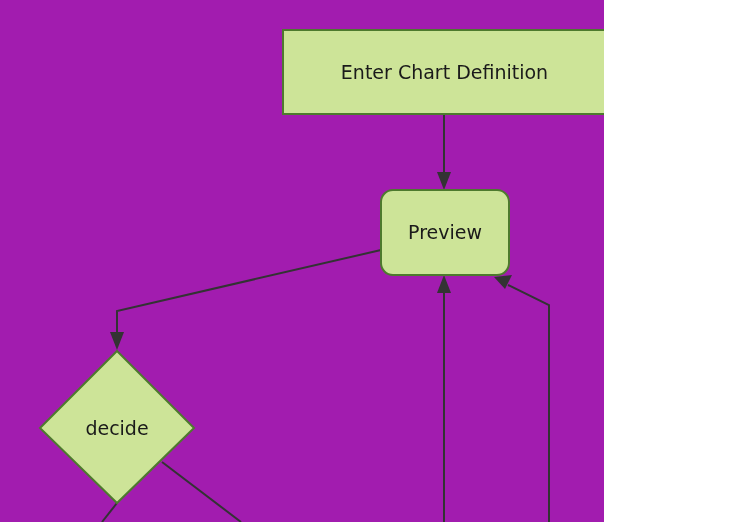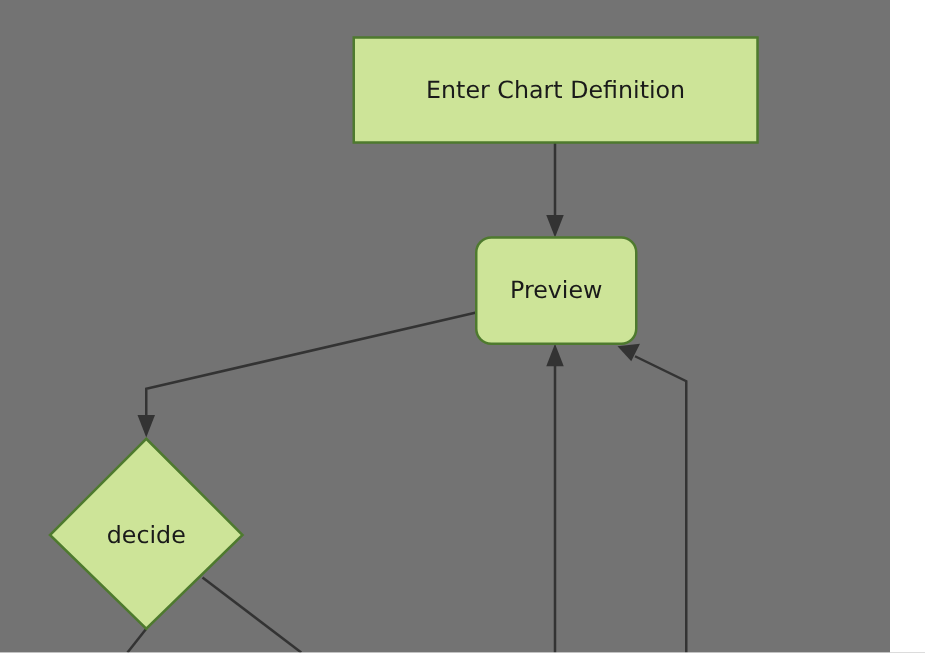--- a/index.html
+++ b/index.html
@@ -6,23 +6,23 @@
   html, body {
     margin: 0;
     padding: 0;
     background: #ffffff;
   }
   body {
     font-family: "DejaVu Sans", "Liberation Sans", sans-serif;
   }
   #canvas {
     position: relative;
-    width: 712px;
+    width: 604px;
     height: 522px;
-    background: #737373;
+    background: #a21caf;
     overflow: hidden;
   }
   #diagram-svg {
     position: absolute;
     left: 0;
     top: 0;
     width: 740px;
     height: 522px;
     display: block;
   }

